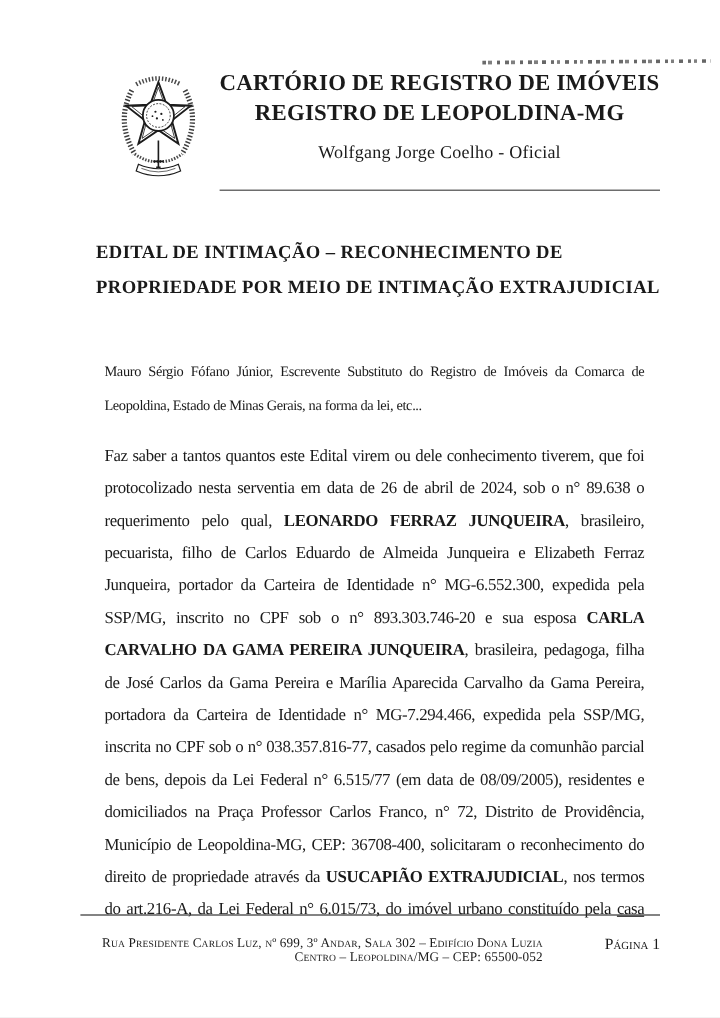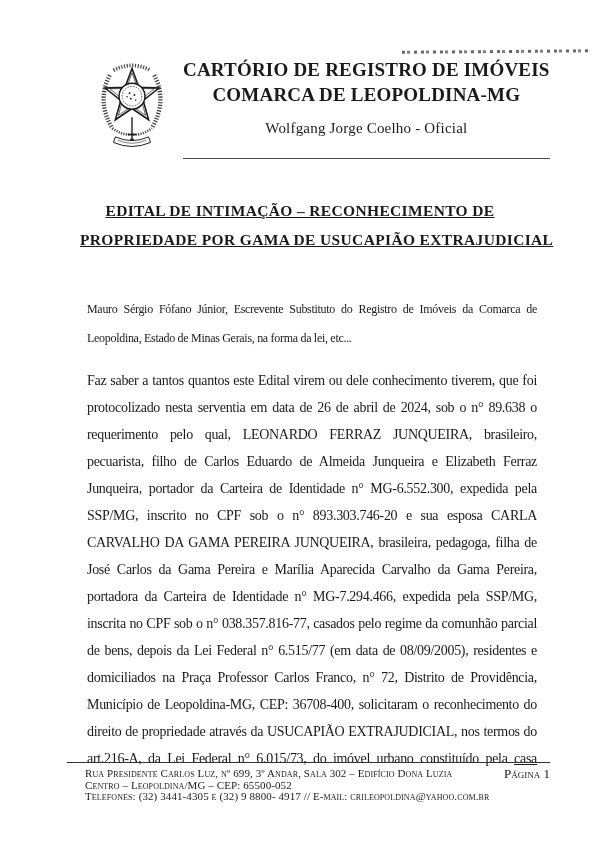--- a/index.html
+++ b/index.html
@@ -17,37 +17,37 @@
   
   .letterhead{position:absolute;top:55px;left:95px;right:60px;display:flex;}
   .logo{width:74px;height:96px;flex:none;margin-right:14px;}
   .logo svg{width:100%;height:100%;}
   .head-col{flex:1;text-align:center;padding-top:2px;}
   .org{font-weight:bold;font-size:19px;line-height:25px;letter-spacing:.2px;white-space:nowrap;}
   .official{font-size:15px;margin-top:13px;letter-spacing:.2px;}
   .head-rule{border:none;border-top:1.5px solid #4a4a4a;margin:21px 0 0 0;}
   
   .edital-title{
-    position:absolute;top:196px;left:80px;right:80px;text-align:center;
-    font-weight:bold;font-size:15.5px;line-height:29px;letter-spacing:.35px;text-decoration:underline;
+    position:absolute;top:196px;left:80px;right:80px;
+    font-weight:bold;font-size:15.5px;line-height:29px;letter-spacing:.35px;
   }
   .edital-title div{white-space:nowrap;}
   
   .intro{
     position:absolute;top:283px;left:87px;width:450px;
     text-align:justify;font-size:12px;line-height:29px;letter-spacing:-0.3px;
   }
   .body-text{
     position:absolute;top:353px;left:87px;width:450px;height:408px;overflow:hidden;
     text-align:justify;font-size:14px;line-height:27px;letter-spacing:-0.3px;
   }
-  .seg-bold{font-weight:normal;}
+  .seg-bold{font-weight:bold;}
   .seg-underline{text-decoration:underline;}
   
-  .doc-footer{position:absolute;left:67px;right:50px;top:762px;border-top:1.6px solid #333;padding-top:5px;}
+  .doc-footer{position:absolute;left:67px;right:50px;top:762px;border-top:1.6px solid #333;padding-top:18px;text-align:right;}
   .footer-grid{display:flex;justify-content:space-between;align-items:flex-start;}
   .footer-lines{font-variant:small-caps;font-size:11px;line-height:11.5px;padding-left:18px;letter-spacing:.1px;}
   .footer-page{font-variant:small-caps;font-size:13px;line-height:12px;white-space:nowrap;}
 </style>
 </head>
 <body>
 
 <div class="page">
 
   <div class="scan-artifact"></div>
@@ -74,39 +74,38 @@
         <circle cx="58" cy="68" r="1.5" fill="#1c1c1c" stroke="none"></circle>
         <circle cx="66" cy="70" r="1.2" fill="#1c1c1c" stroke="none"></circle>
         <circle cx="52" cy="65" r="1.2" fill="#1c1c1c" stroke="none"></circle>
 
         <path d="M33,130 Q60,142 87,130 L90,139 Q60,152 30,139 Z" stroke-width="1.6" fill="#ffffff"></path>
         <path d="M37,135.5 Q60,145 83,135.5" stroke-width="0.9"></path>
       </svg>
     </div>
     <div class="head-col">
       <div class="org">CARTÓRIO DE REGISTRO DE IMÓVEIS</div>
-      <div class="org">COMARCA DE LEOPOLDINA-MG</div>
+      <div class="org">REGISTRO DE LEOPOLDINA-MG</div>
       <div class="official">Wolfgang Jorge Coelho - Oficial</div>
       <hr class="head-rule">
     </div>
   </header>
 
   <section class="edital-title">
     <div>EDITAL DE INTIMAÇÃO – RECONHECIMENTO DE</div>
-    <div>PROPRIEDADE POR GAMA DE USUCAPIÃO EXTRAJUDICIAL</div>
+    <div>PROPRIEDADE POR MEIO DE INTIMAÇÃO EXTRAJUDICIAL</div>
   </section>
 
   <p class="intro">Mauro Sérgio Fófano Júnior, Escrevente Substituto do Registro de Imóveis da Comarca de Leopoldina, Estado de Minas Gerais, na forma da lei, etc...</p>
 
   <p class="body-text"><span>Faz saber a tantos quantos este Edital virem ou dele conhecimento tiverem, que foi protocolizado nesta serventia em data de 26 de abril de 2024, sob o n° 89.638 o requerimento pelo qual, </span><span class="seg-bold">LEONARDO FERRAZ JUNQUEIRA</span><span>, brasileiro, pecuarista, filho de Carlos Eduardo de Almeida Junqueira e Elizabeth Ferraz Junqueira, portador da Carteira de Identidade n° MG-6.552.300, expedida pela SSP/MG, inscrito no CPF sob o n° 893.303.746-20 e sua esposa </span><span class="seg-bold">CARLA CARVALHO DA GAMA PEREIRA JUNQUEIRA</span><span>, brasileira, pedagoga, filha de José Carlos da Gama Pereira e Marília Aparecida Carvalho da Gama Pereira, portadora da Carteira de Identidade n° MG-7.294.466, expedida pela SSP/MG, inscrita no CPF sob o n° 038.357.816-77, casados pelo regime da comunhão parcial de bens, depois da Lei Federal n° 6.515/77 (em data de 08/09/2005), residentes e domiciliados na Praça Professor Carlos Franco, n° 72, Distrito de Providência, Município de Leopoldina-MG, CEP: 36708-400, solicitaram o reconhecimento do direito de propriedade através da </span><span class="seg-bold">USUCAPIÃO EXTRAJUDICIAL</span><span>, nos termos do art.216-A, da Lei Federal n° 6.015/73, do imóvel urbano constituído pela </span><span class="seg-underline">casa residencial</span></p>
 
   <footer class="doc-footer">
     <div class="footer-grid">
       <div class="footer-lines">
         <div>Rua Presidente Carlos Luz, nº 699, 3º Andar, Sala 302 – Edifício Dona Luzia</div>
         <div>Centro – Leopoldina/MG – CEP: 65500-052</div>
-        <div>Telefones: (32) 3441-4305 e (32) 9 8800- 4917  //  E-mail: crileopoldina@yahoo.com.br</div>
       </div>
       <div class="footer-page">Página 1</div>
     </div>
   </footer>
 
 </div>
 
 </body></html>

